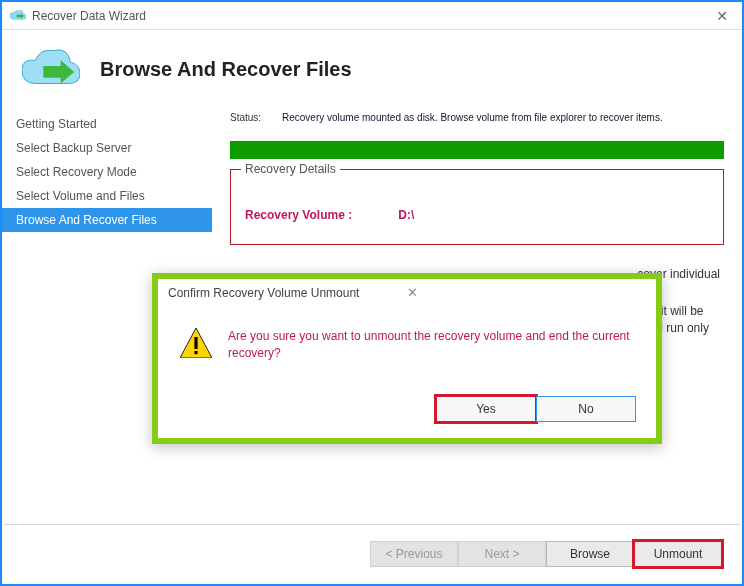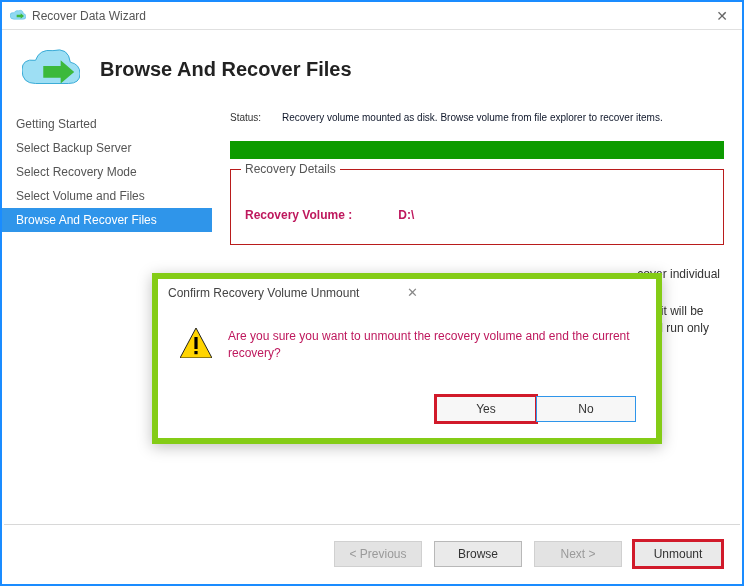--- a/index.html
+++ b/index.html
@@ -21,21 +21,21 @@
 .status-label { width: 52px; color: #333; }
 .status-text { color: #0f172a; }
 .progress { height: 18px; background: #0d9b00; margin-bottom: 10px; }
 .recovery-box { border: 1px solid #b91c1c; padding: 10px 14px 22px 14px; margin-bottom: 22px; position: relative; }
 .recovery-box-title { position: absolute; top: -8px; left: 10px; background: #fff; padding: 0 4px; color: #555; font-size: 12px; }
 .rv-row { margin-top: 28px; font-weight: 700; color: #be185d; }
 .rv-row span:first-child { display: inline-block; width: 150px; }
 .hint-row { display: flex; align-items: flex-start; margin-top: 6px; }
 .warn-icon { width: 18px; height: 18px; flex-shrink: 0; margin-right: 10px; margin-top: 2px; }
 .hint-text { color: #333; line-height: 1.45; }
-.footer { position: absolute; bottom: 2px; left: 2px; right: 2px; height: 58px; border-top: 1px solid #d8d8d8; display: flex; align-items: center; justify-content: flex-end; padding-right: 18px; gap: 12px; }
+.footer { position: absolute; bottom: 2px; left: 2px; right: 2px; height: 58px; border-top: 1px solid #d8d8d8; display: flex; align-items: center; justify-content: flex-end; padding-right: 18px; }
 .btn { min-width: 88px; height: 26px; border: 1px solid #b8b8b8; background: #eaeaea; color: #333; font-size: 12px; cursor: default; display: inline-flex; align-items: center; justify-content: center; }
 .btn.disabled { background: #e3e3e3; color: #9a9a9a; border-color: #d0d0d0; }
 .btn.framed { outline: 3px solid #d11a2a; outline-offset: -1px; }
 .dialog { position: absolute; left: 150px; top: 247px; width: 510px; background: #fff; border: 6px solid #84cc16; box-shadow: 0 3px 14px rgba(0,0,0,0.25); margin-top: 24px; }
 .dlg-title { display: flex; align-items: center; padding: 6px 10px; font-size: 12px; color: #444; }
 .dlg-title span { flex: 1; }
 .dlg-close { color: #888; font-size: 13px; padding: 0 4px; }
 .dlg-body { display: flex; padding: 22px 24px 28px 22px; }
 .dlg-warn { width: 32px; height: 30px; margin-right: 16px; flex-shrink: 0; }
 .dlg-msg { color: #be185d; line-height: 1.4; font-size: 12px; }
@@ -98,22 +98,22 @@
           <rect x="9" y="5" width="2" height="7" fill="#000"></rect>
           <rect x="9" y="13.5" width="2" height="2" fill="#000"></rect>
         </svg>
         <div class="hint-text">Recovery volume will remain mounted till 1/31/2017 8:44:48 AM after which it will be automatically unmounted. Any backups scheduled to run during this time will run only after the volume is unmounted.</div>
       </div>
     </div>
   </div>
 
   <div class="footer">
     <div class="btn disabled">&lt; Previous</div>
+    <div class="btn disabled">Next &gt;</div>
     <div class="btn">Browse</div>
-    <div class="btn disabled">Next &gt;</div>
     <div class="btn framed">Unmount</div>
   </div>
 
   <div class="dialog">
     <div class="dlg-title">
       <span>Confirm Recovery Volume Unmount</span>
       <span class="dlg-close">✕</span>
     </div>
     <div class="dlg-body">
       <svg class="dlg-warn" viewBox="0 0 32 30">

